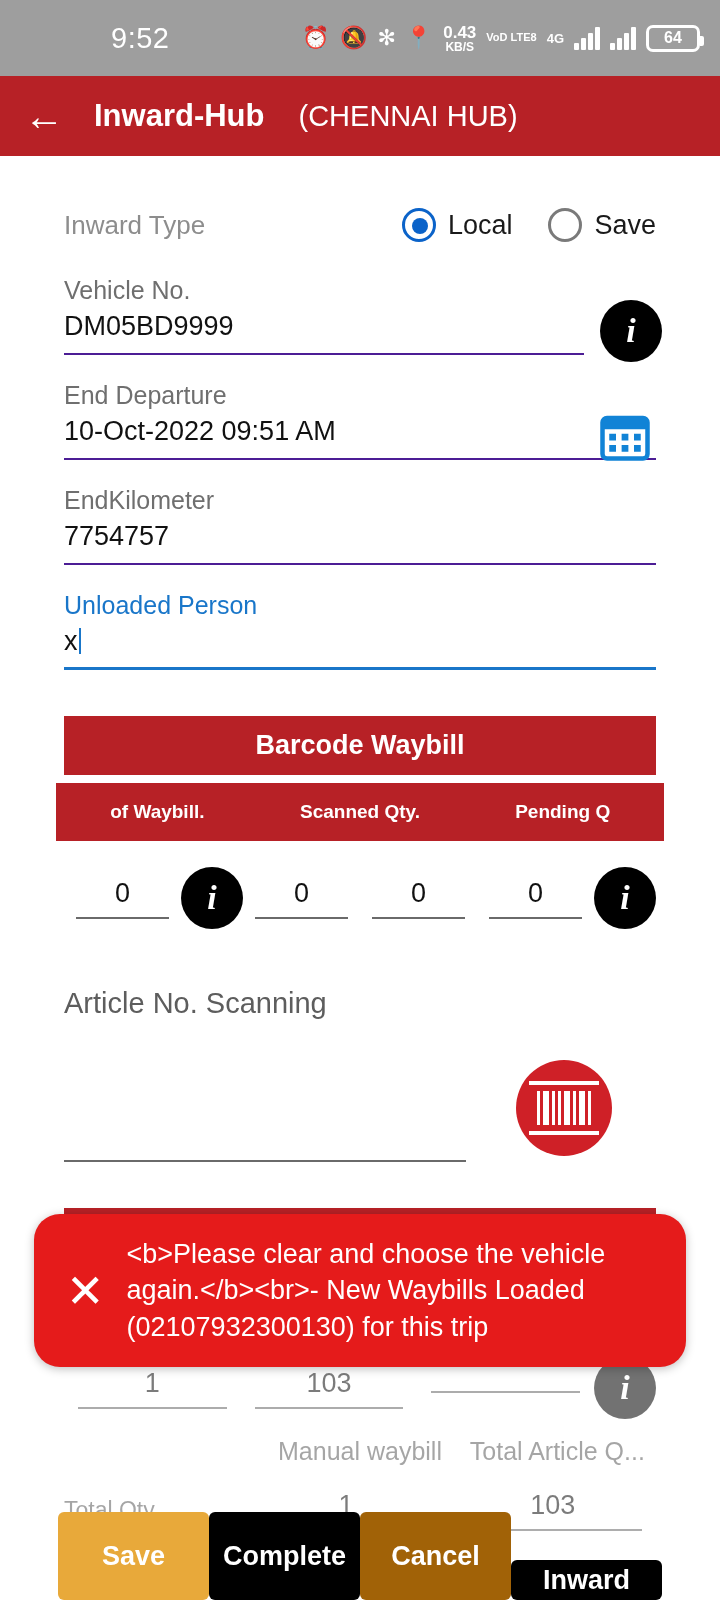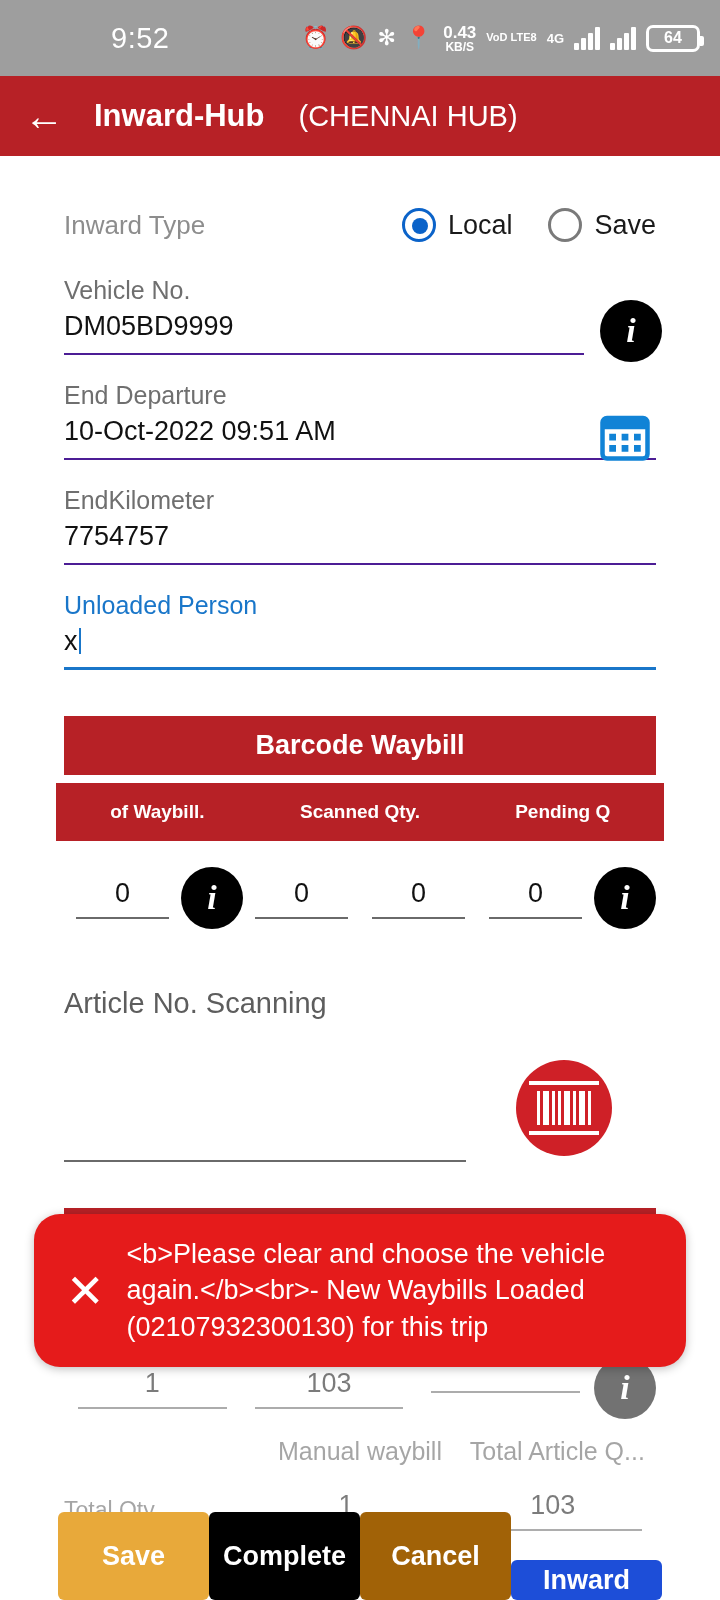--- a/index.html
+++ b/index.html
@@ -154,21 +154,21 @@
     position: absolute; left: 0; right: 0; bottom: 0; height: 88px;
     display: flex; padding: 0 58px 0 58px;
   }
   .btn {
     flex: 1; display: flex; align-items: center; justify-content: center;
     color: #fff; font-size: 27px; font-weight: 700; border-radius: 6px;
   }
   .btn.save { background: #e8a93a; }
   .btn.complete { background: #000000; }
   .btn.cancel { background: #a16207; }
-  .btn.inward { background: #1d4ed8; margin-top: 48px; }
+  .btn.inward { background: #000000; margin-top: 48px; }
 </style>
 </head>
 <body>
 
 <div class="screen">
 
   <div class="status-bar">
     <div class="status-time">9:52</div>
     <div class="status-icons">
       <span class="ic">⏰</span>

